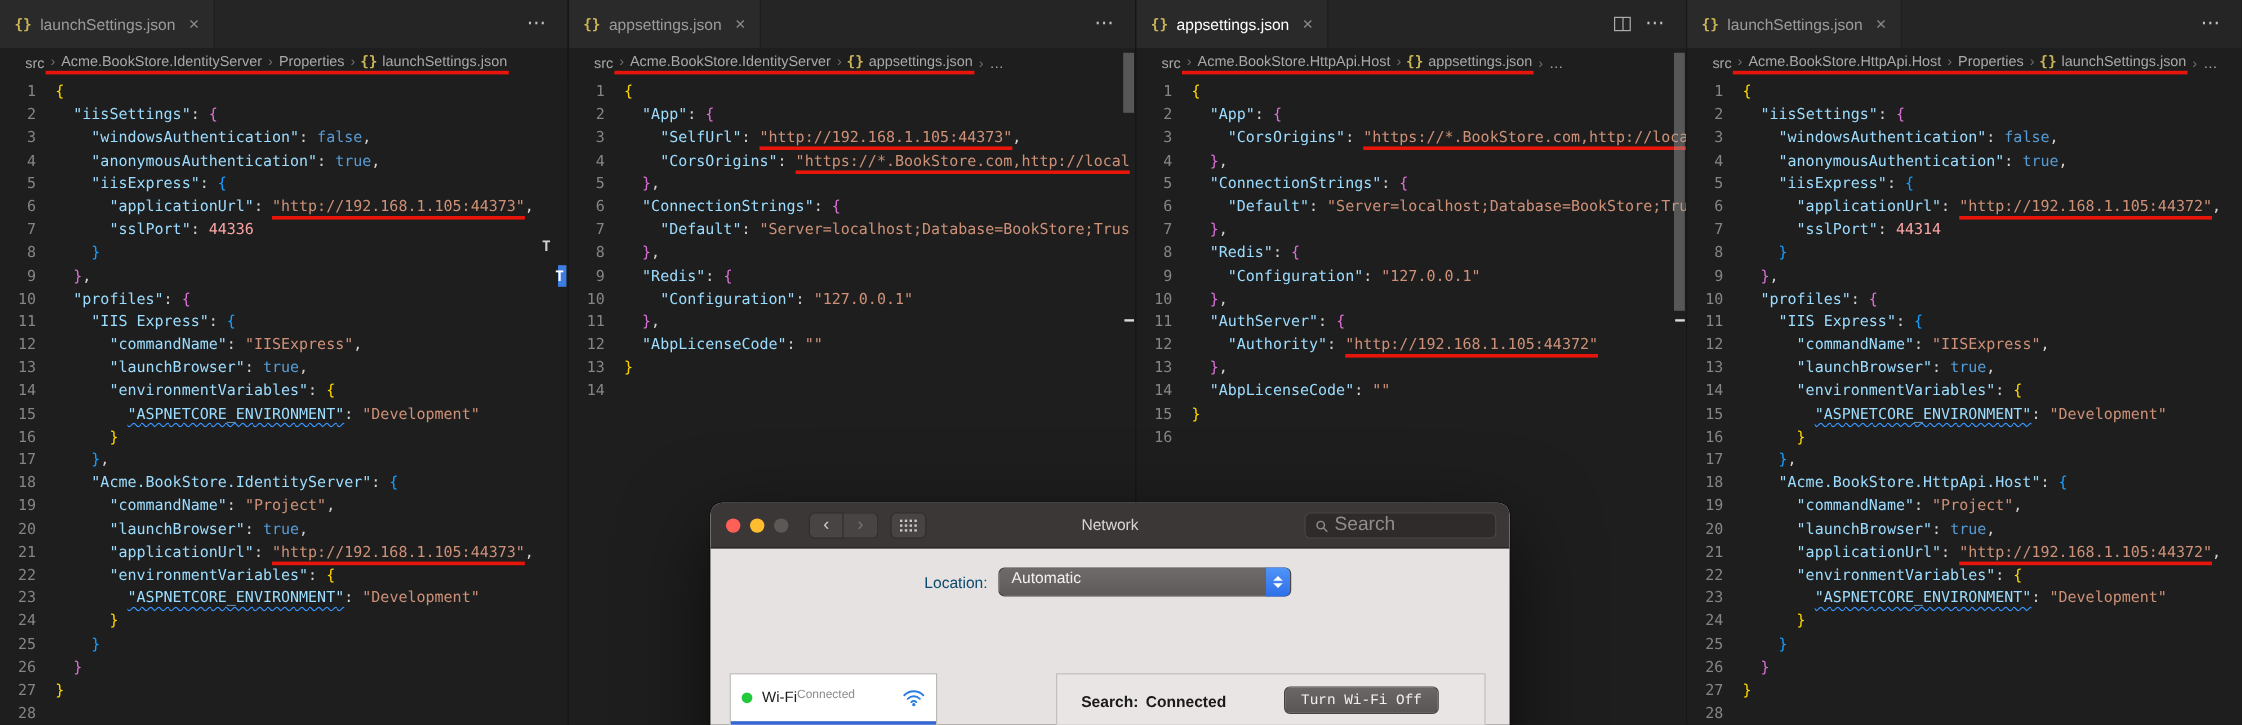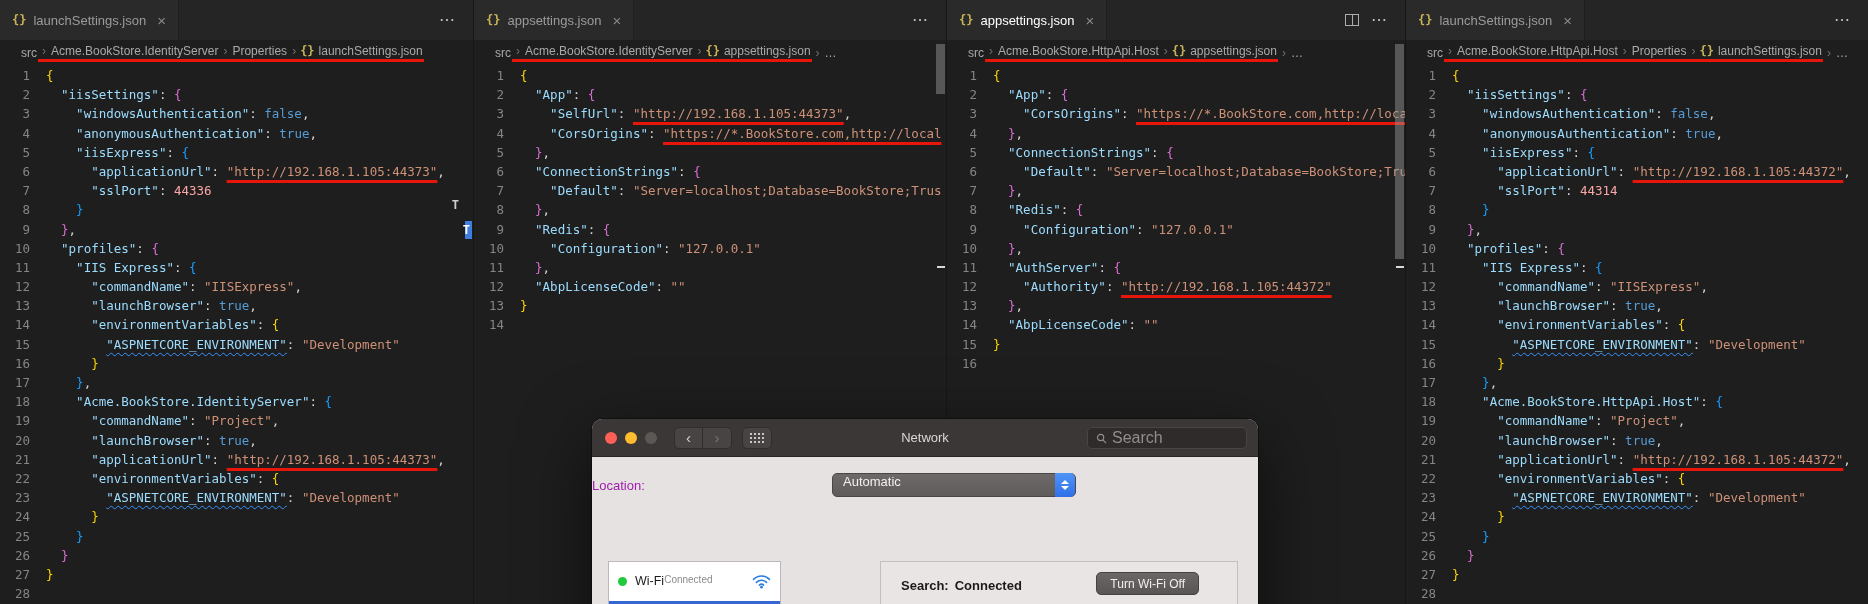--- a/index.html
+++ b/index.html
@@ -63,21 +63,21 @@
   .navbtn.fwd{border-radius:0 5px 5px 0;border-left:none;color:#7a7675}
   .gridbtn{position:absolute;left:150px;top:8px;width:30px;height:22px;background:#484443;border:1px solid #302d2c;
            border-radius:5px;display:flex;align-items:center;justify-content:center}
   .gridic{display:grid;grid-template-columns:repeat(4,2px);grid-auto-rows:2px;gap:2px}
   .gridic i{background:#cac8c7;width:2px;height:2px;display:block}
   .searchbox{position:absolute;right:11px;top:8px;width:160px;height:22px;background:#2f2b2b;border:1px solid #494545;
              border-radius:5px;display:flex;align-items:center;gap:5px;padding:0 8px;color:#908d8c;font-size:16px}
 
   .dbody{position:relative;height:361px}
   .locrow{position:absolute;top:16px;left:0;width:100%;display:flex;align-items:center}
-  .loclabel{width:240px;font-size:13px;color:#a21caf;padding-right:9px}
+  .loclabel{width:240px;text-align:right;font-size:13px;color:#0c4a6e;padding-right:9px}
   .locdd{width:244px;height:24px;background:linear-gradient(#6e6a69,#5f5b5a);border:1px solid #4a4646;border-radius:5px;
          display:flex;align-items:flex-start;color:#f2f1f0;font-size:13px;position:relative;padding-left:10px}
   .ddcaret{position:absolute;right:0;top:-1px;bottom:-1px;width:20px;background:linear-gradient(#4f94f7,#2f6fe8);
            border-radius:0 5px 5px 0;display:flex;flex-direction:column;align-items:center;justify-content:center;gap:2px}
   .ddcaret::before{content:"";border-left:4px solid transparent;border-right:4px solid transparent;border-bottom:4px solid #fff}
   .ddcaret::after{content:"";border-left:4px solid transparent;border-right:4px solid transparent;border-top:4px solid #fff}
 
   .svclist{position:absolute;left:16px;top:104px;width:173px;height:260px;background:#ffffff;border:1px solid #bbb8b7}
   .svc{height:39px;display:flex;align-items:center;padding:0 9px;gap:8px}
   .svc.sel{background:var(--selblue)}
@@ -87,21 +87,21 @@
   .svc-name{font-size:12.5px;color:#1b1b1b;white-space:nowrap}
   .svc-status{font-size:10px;color:#8d8b8a;white-space:nowrap}
   .svc-icon{flex:none;display:flex;align-items:center;justify-content:center}
   .svc-icon.wifi{color:var(--wifi);width:20px}
 
   .detail{position:absolute;left:288px;top:104px;right:20px;height:260px;border:1px solid #c2bfbe;background:#e8e5e4}
   .statusrow{position:relative;padding:14px 0 0 20px;height:40px}
   .stlabel,.stvalue{font-size:13px;font-weight:bold;color:#1c1a19}
   .stvalue{margin-left:6px}
   .wifibtn{position:absolute;right:38px;top:10px;height:23px;padding:0 13px;background:linear-gradient(#6b6766,#595554);
-           border:1px solid #454241;border-radius:5px;color:#f1f0ef;font-size:12px;font-family:Liberation Sans, sans-serif}
+           border:1px solid #454241;border-radius:5px;color:#f1f0ef;font-size:12px;font-family:Liberation Mono, monospace}
   .desc{padding:8px 0 0 20px;font-size:11px;color:#2e2c2b;line-height:15.5px;max-width:300px}
 </style>
 </head>
 <body>
 
 <div id="panes">
   <section class="pane p0">
     <div class="tabbar">
       <div class="tab">
         <span class="jicon">{}</span>

